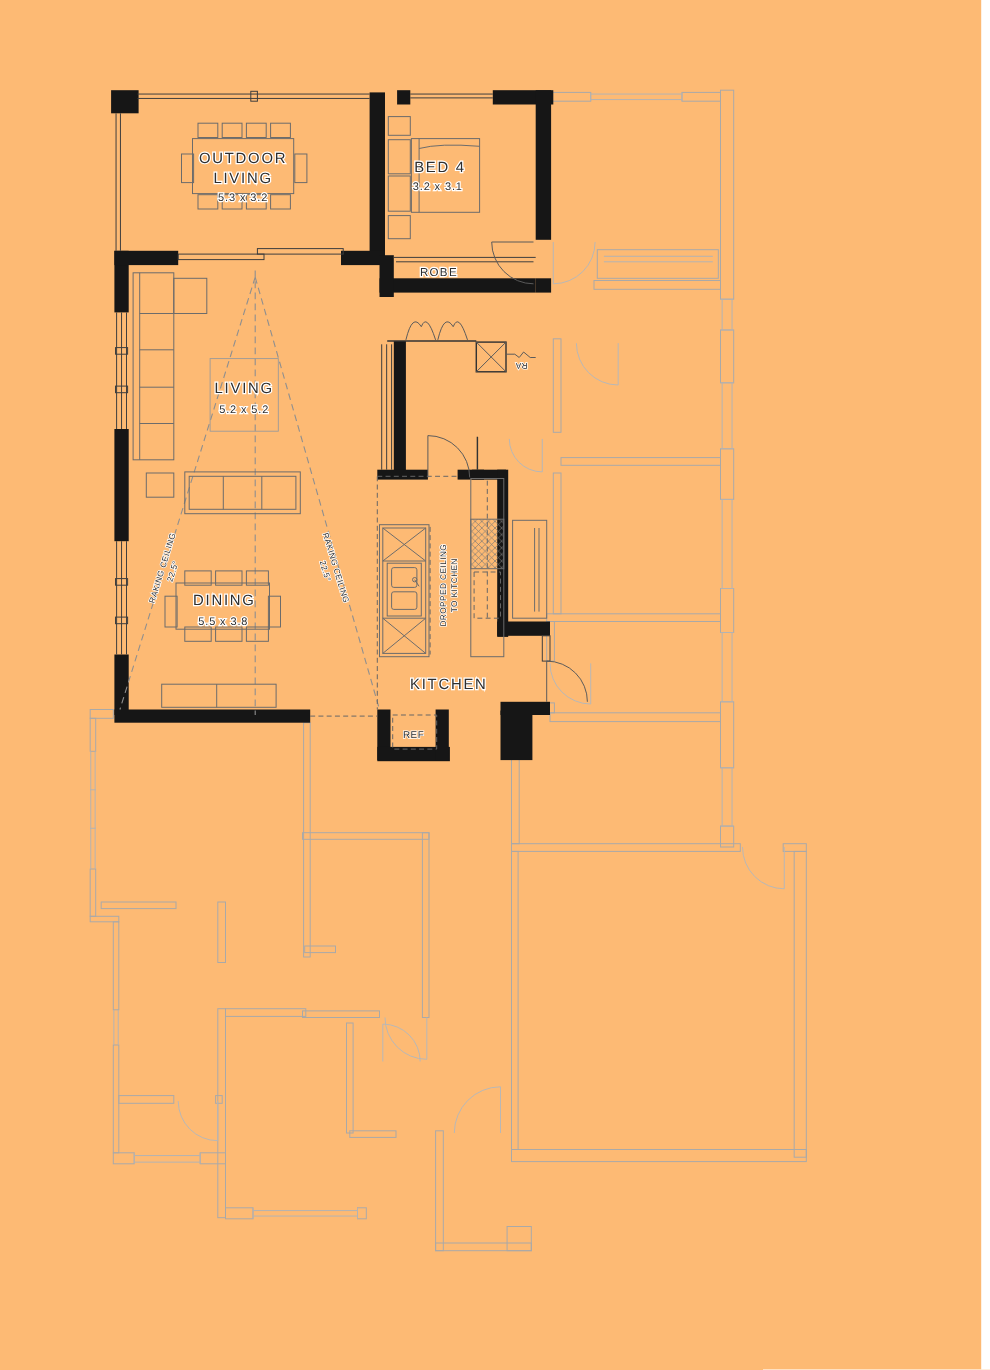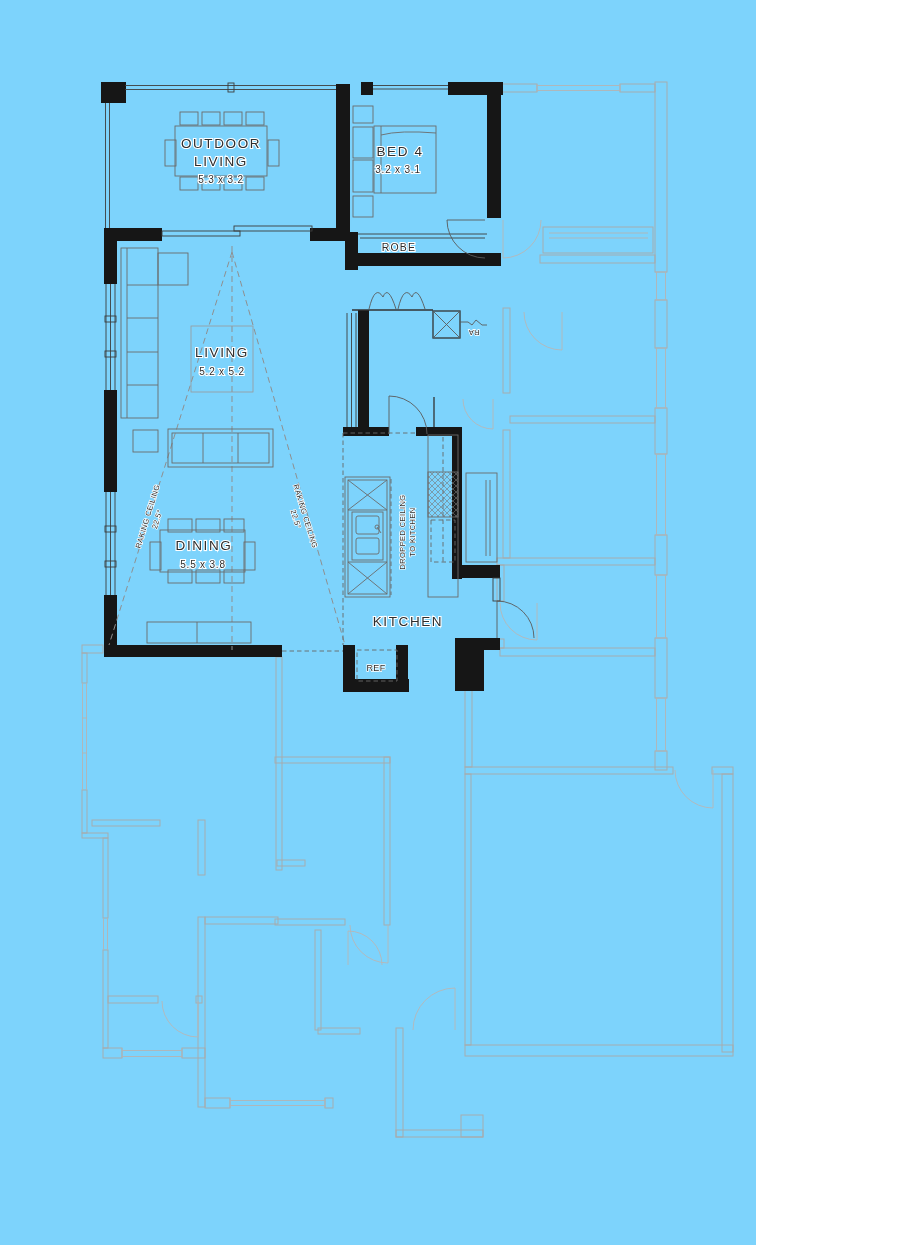--- a/index.html
+++ b/index.html
@@ -1,17 +1,17 @@
 <!DOCTYPE html>
 <html><head>
 <meta charset="utf-8">
 <title>Floor Plan</title>
 <style>
   html,body{margin:0;padding:0;background:#ffffff;}
-  .stage{width:756px;height:1245px;position:relative;background:#7dd3fc;overflow:hidden;
+  .stage{width:892px;height:1245px;position:relative;background:#fdba74;overflow:hidden;
          font-family:"Liberation Sans", sans-serif;}
   svg{position:absolute;inset:0;}
   text{fill:#2e2e2e;text-anchor:middle;paint-order:stroke;stroke:#ffffff;stroke-width:2.2px;}
   .lbl{font-size:13.5px;letter-spacing:1.6px;}
   .dims{font-size:10px;letter-spacing:0.8px;}
   .small{font-size:10.5px;letter-spacing:1.2px;}
   .tiny{font-size:7.5px;letter-spacing:0.4px;stroke-width:1.4px;}
   .gw{fill:none;stroke:#a9a9a9;stroke-width:0.9;}
   .gwin{stroke:#b3b3b3;stroke-width:0.9;fill:none;}
   .garc{stroke:#b7b7b7;stroke-width:0.9;fill:none;}

